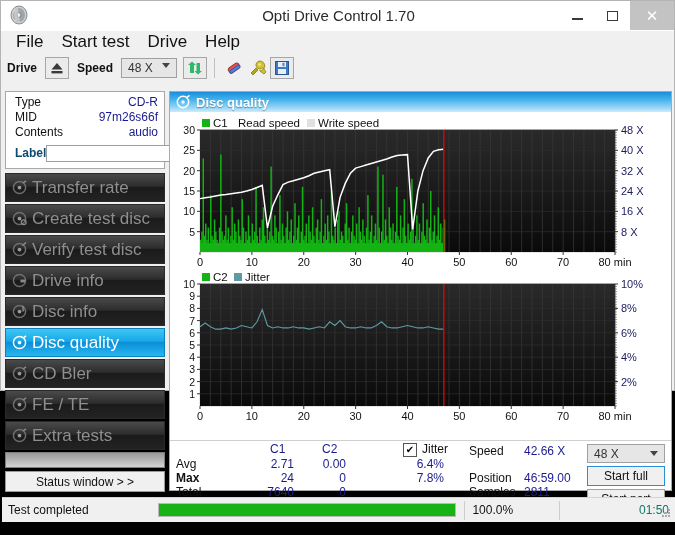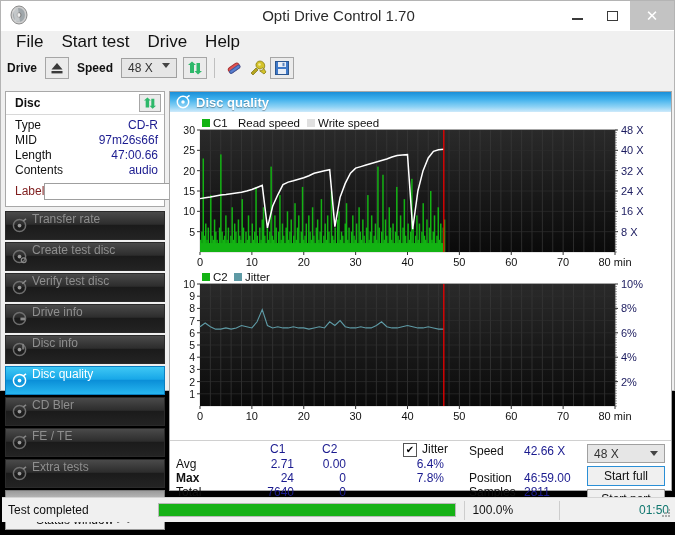--- a/index.html
+++ b/index.html
@@ -69,29 +69,29 @@
   .disc-head{height:22px;display:flex;align-items:center;border-bottom:1px solid #d8d8d8;
     position:relative;}
   .disc-head .t{font-weight:bold;font-size:12px;color:#111;padding-left:9px;}
   .disc-head .btn{position:absolute;right:3px;top:2px;width:22px;height:18px;
     background:#ebebeb;border:1px solid #a6a6a6;display:flex;align-items:center;justify-content:center;box-sizing:border-box;}
   .disc-rows{padding:3px 6px 4px 9px;}
   .drow{display:flex;justify-content:space-between;height:15px;line-height:15px;font-size:12px;text-align:right;}
   .drow .k{color:#111;}
   .drow .v{color:#1b1b8f;}
   .labelrow{display:flex;align-items:center;height:22px;margin-top:2px;}
-  .labelrow .k{color:#7f1d1d;font-size:12px;width:38px;}
+  .labelrow .k{color:#0c4a6e;font-size:12px;width:38px;font-weight:bold;}
   .lbl-input{flex:1;height:17px;background:#fff;border:1px solid #9f9f9f;box-sizing:border-box;margin-right:4px;}
   .lbl-btn{width:22px;height:20px;background:#ebebeb;border:1px solid #a6a6a6;
     display:flex;align-items:center;justify-content:center;box-sizing:border-box;}
   .navlist{margin-top:4px;width:160px;}
-  .navitem{height:29px;margin-bottom:2px;display:flex;
+  .navitem{height:29px;margin-bottom:2px;display:flex;align-items:center;
     border:1px solid #2a2a2a;box-sizing:border-box;
     background:linear-gradient(180deg,#4a4a4a 0%,#2d2d2d 45%,#1b1b1b 50%,#232323 100%);
-    color:#8e8e8e;font-size:12px;}
+    color:#8e8e8e;font-size:17px;}
   .navitem .ic{width:26px;display:flex;align-items:center;justify-content:center;}
   .navitem.sel{
     background:linear-gradient(180deg,#3fc7f4 0%,#18a8e8 45%,#0b8fd8 50%,#27b6ef 100%);
     border:1px solid #0b7fc0;color:#ffffff;}
   .navfill{height:16px;background:linear-gradient(180deg,#9b9b9b 0%,#bcbcbc 60%,#d4d4d4 100%);
     border:1px solid #7d7d7d;box-sizing:border-box;margin-bottom:3px;}
   .statusbtn{width:160px;height:21px;background:#f0f0f0;border:1px solid #9a9a9a;
     display:flex;align-items:center;justify-content:center;box-sizing:border-box;
     font-size:12px;color:#111;}
   
@@ -221,41 +221,28 @@
         <rect x="3" y="8" width="8" height="5" fill="#e9eef6"></rect>
       </svg>
     </div>
   </div>
 
   <div class="content">
 
     <div class="sidebar">
 
       <div class="discpanel">
-        <div class="disc-head">
-          <span class="t">Disc</span>
-          <span class="btn">
-            <svg width="14" height="13" viewBox="0 0 16 15">
-              <path d="M3 12 L3 4 L1 4 L5 0.5 L9 4 L7 4 L7 12 Z" fill="#2eb86a"></path>
-              <path d="M13 2 L13 10 L15 10 L11 13.5 L7.5 10 L9.5 10 L9.5 2 Z" fill="#2eb86a"></path>
-            </svg>
-          </span>
-        </div>
         <div class="disc-rows">
           <div class="drow">
             <span class="k">Type</span>
             <span class="v">CD-R</span>
           </div>
           <div class="drow">
             <span class="k">MID</span>
             <span class="v">97m26s66f</span>
-          </div>
-          <div class="drow">
-            <span class="k">Length</span>
-            <span class="v">47:00.66</span>
           </div>
           <div class="drow">
             <span class="k">Contents</span>
             <span class="v">audio</span>
           </div>
           <div class="labelrow">
             <span class="k">Label</span>
             <input class="lbl-input" type="text" placeholder="" style="">
             <span class="lbl-btn">
               <svg width="15" height="15" viewBox="0 0 16 16">

